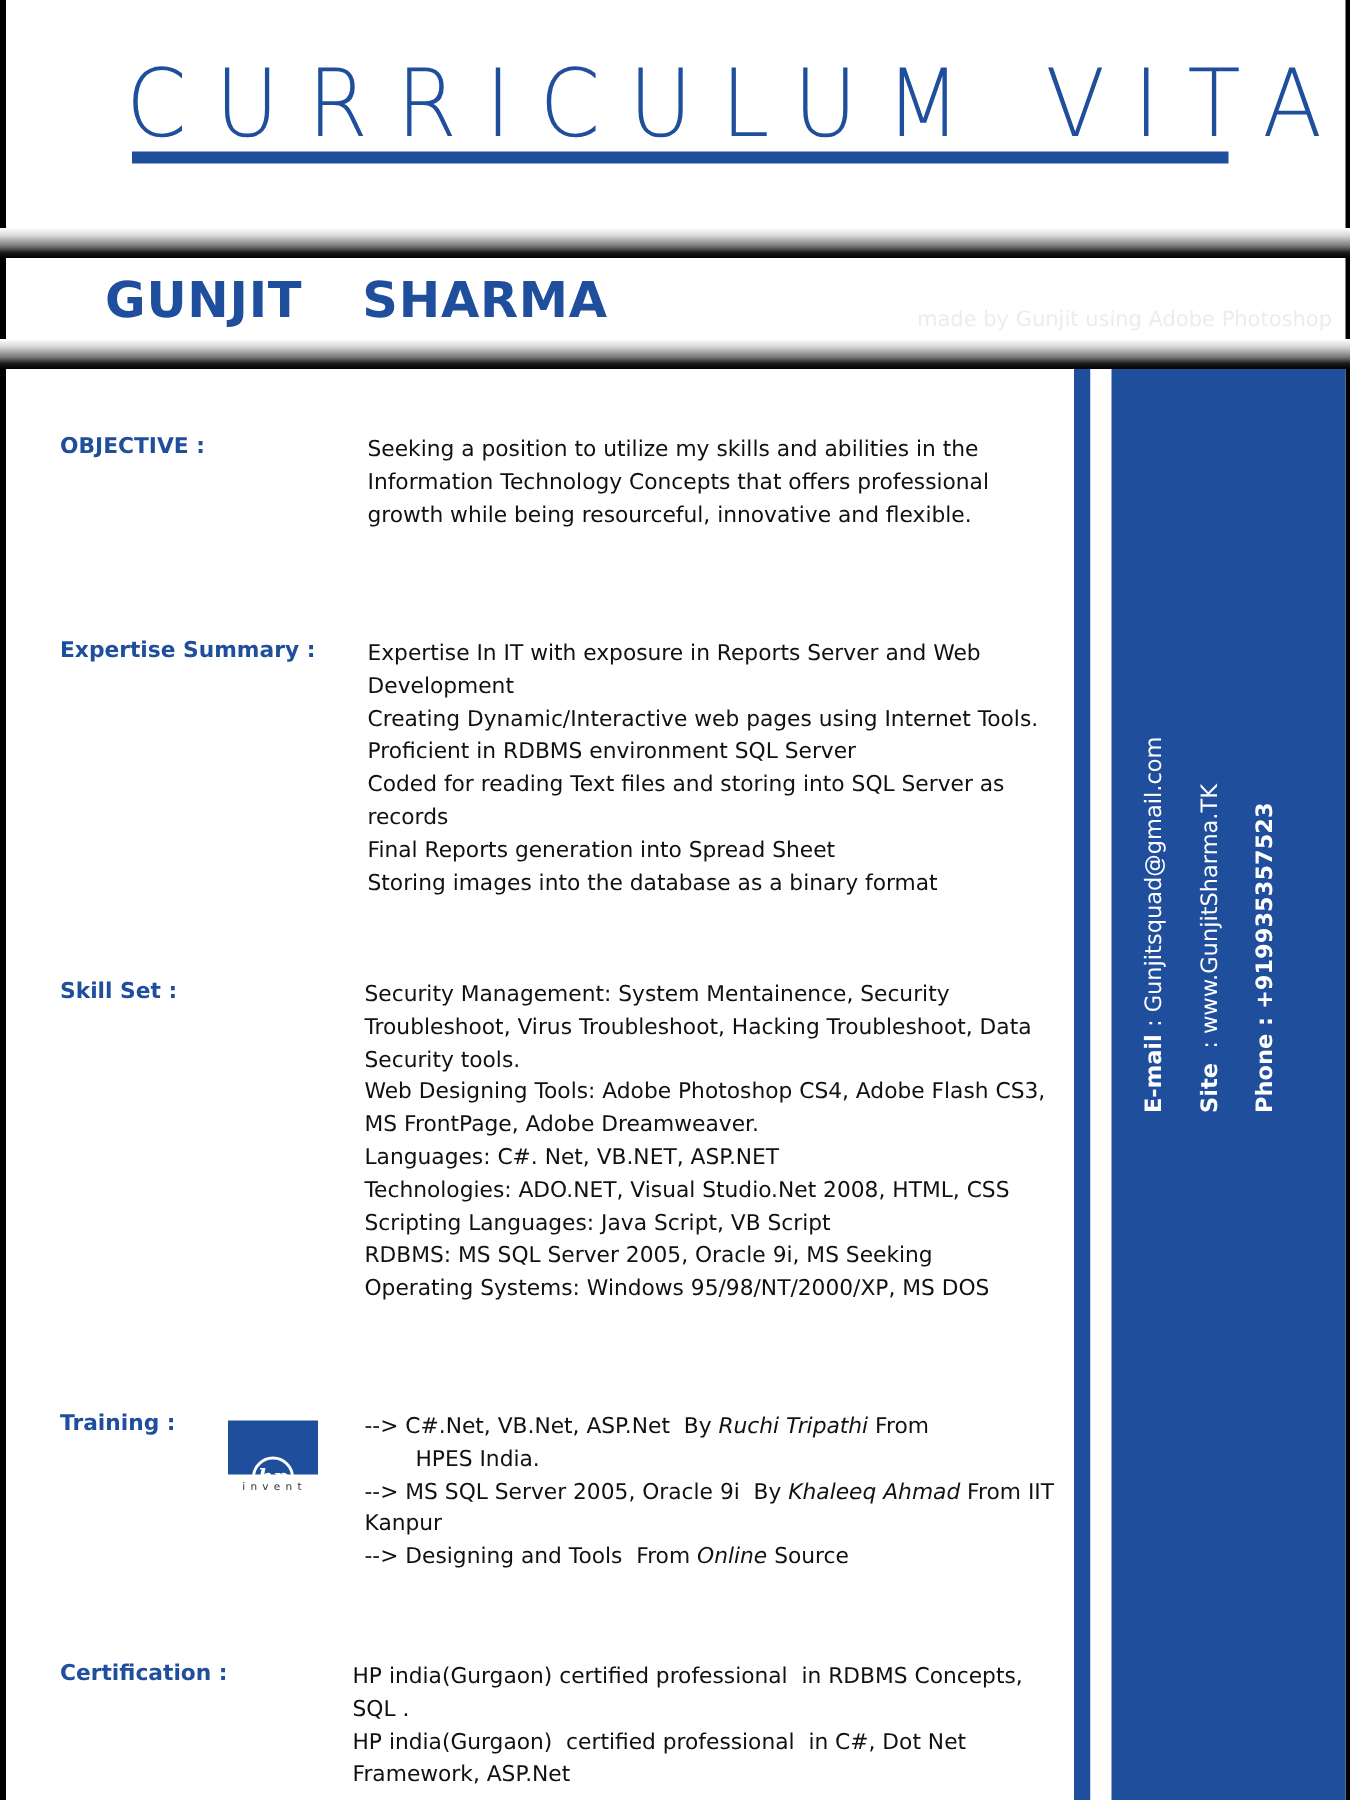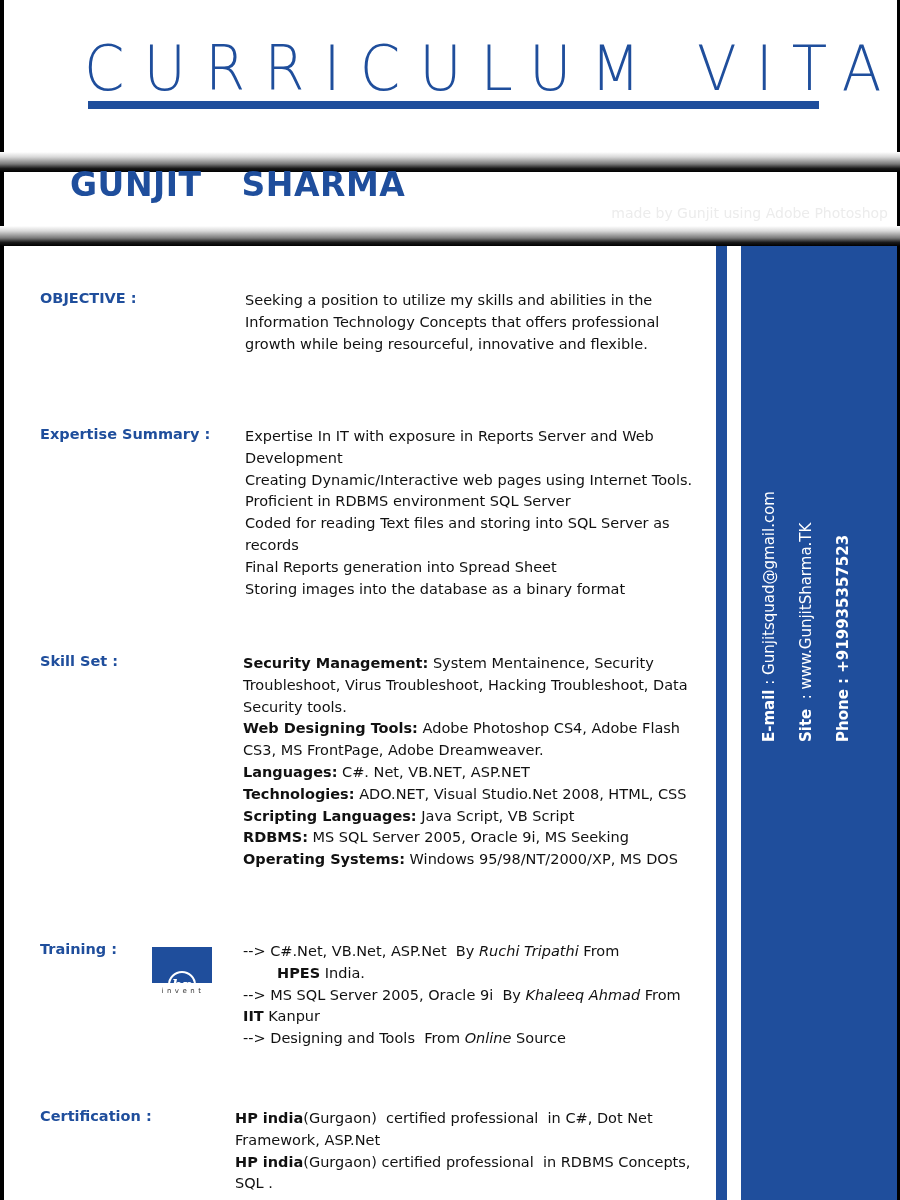--- a/index.html
+++ b/index.html
@@ -17,21 +17,21 @@
     transform: scaleY(1.08); transform-origin: left top;
   }
   .cv-title-underline { position: absolute; left: 88px; top: 101px; width: 731px; height: 8px; background: #1f4e9c; }
 
   
   .sep { position: absolute; left: 0; width: 900px; }
   .sep-1 { top: 152px; height: 20px; background: linear-gradient(to bottom, rgba(255,255,255,1) 0%, #d8d8d8 25%, #7a7a7a 60%, #1a1a1a 82%, #000 100%); }
   .sep-2 { top: 226px; height: 20px; background: linear-gradient(to bottom, rgba(255,255,255,1) 0%, #d8d8d8 25%, #7a7a7a 60%, #1a1a1a 82%, #000 100%); }
 
   .name {
-    position: absolute; left: 70px; top: 165px;
+    position: absolute; left: 70px; top: 180px;
     font-family: "DejaVu Sans", sans-serif; font-weight: bold; font-size: 33px;
     color: #1f4e9c; letter-spacing: 0.5px; word-spacing: 8px;
   }
   .watermark {
     position: absolute; right: 12px; top: 205px;
     font-family: "DejaVu Sans", sans-serif; font-size: 14px; color: #ececec; white-space: nowrap;
   }
 
   
   .stripe-thin { position: absolute; left: 716px; top: 246px; width: 11px; height: 954px; background: #1f4e9c; }
@@ -46,21 +46,21 @@
   .contact-line .lbl { font-weight: bold; display: inline-block; }
   .contact-line .lbl-site { width: 38px; }
   .contact-line .val { font-weight: normal; }
   .contact-line .val-bold { font-weight: bold; }
 
   
   .section { position: absolute; left: 40px; width: 670px; }
   .sec-label { position: absolute; left: 0; top: 0; font-family: "DejaVu Sans", sans-serif; font-weight: bold; font-size: 14.5px; color: #1f4e9c; white-space: nowrap; }
   .sec-body { position: absolute; font-family: "DejaVu Sans", sans-serif; font-size: 14.5px; line-height: 21.8px; color: #111; }
   .sec-body p { margin: 0; }
-  .sec-body b { font-weight: bold; text-align: center; }
+  .sec-body b { font-weight: normal; text-align: center; }
   .sec-body i { font-style: italic; }
 
   .objective { top: 290px; }
   .objective .sec-body { left: 205px; top: 0; width: 465px; }
 
   .expertise { top: 426px; }
   .expertise .sec-body { left: 205px; top: 0; width: 465px; }
 
   .skills { top: 653px; }
   .skills .sec-body { left: 203px; top: 0; width: 470px; }
@@ -155,16 +155,16 @@
   <div class="sec-body">
     <p><span>--&gt;</span><span style="white-space:pre-wrap;"> C#.Net, VB.Net, ASP.Net  By </span><i>Ruchi Tripathi</i><span> From</span><br><span class="indent"><b>HPES</b><span> India.</span></span></p>
     <p><span>--&gt;</span><span style="white-space:pre-wrap;text-align:center;"> MS SQL Server 2005, Oracle 9i  By </span><i>Khaleeq Ahmad</i><span> From </span><b>IIT</b><span> Kanpur</span></p>
     <p><span>--&gt;</span><span style="white-space:pre-wrap;"> Designing and Tools  From </span><i>Online</i><span> Source</span></p>
   </div>
 </div>
 
 <div class="section certification">
   <div class="sec-label">Certification :</div>
   <div class="sec-body">
+    <p><b>HP india</b><span style="white-space:pre-wrap;">(Gurgaon) certified professional  in RDBMS Concepts, SQL .</span></p>
     <p><b>HP india</b><span style="white-space:pre-wrap;">(Gurgaon)  certified professional  in C#, Dot Net Framework, ASP.Net</span></p>
-    <p><b>HP india</b><span style="white-space:pre-wrap;">(Gurgaon) certified professional  in RDBMS Concepts, SQL .</span></p>
   </div>
 </div>
 
 </body></html>

